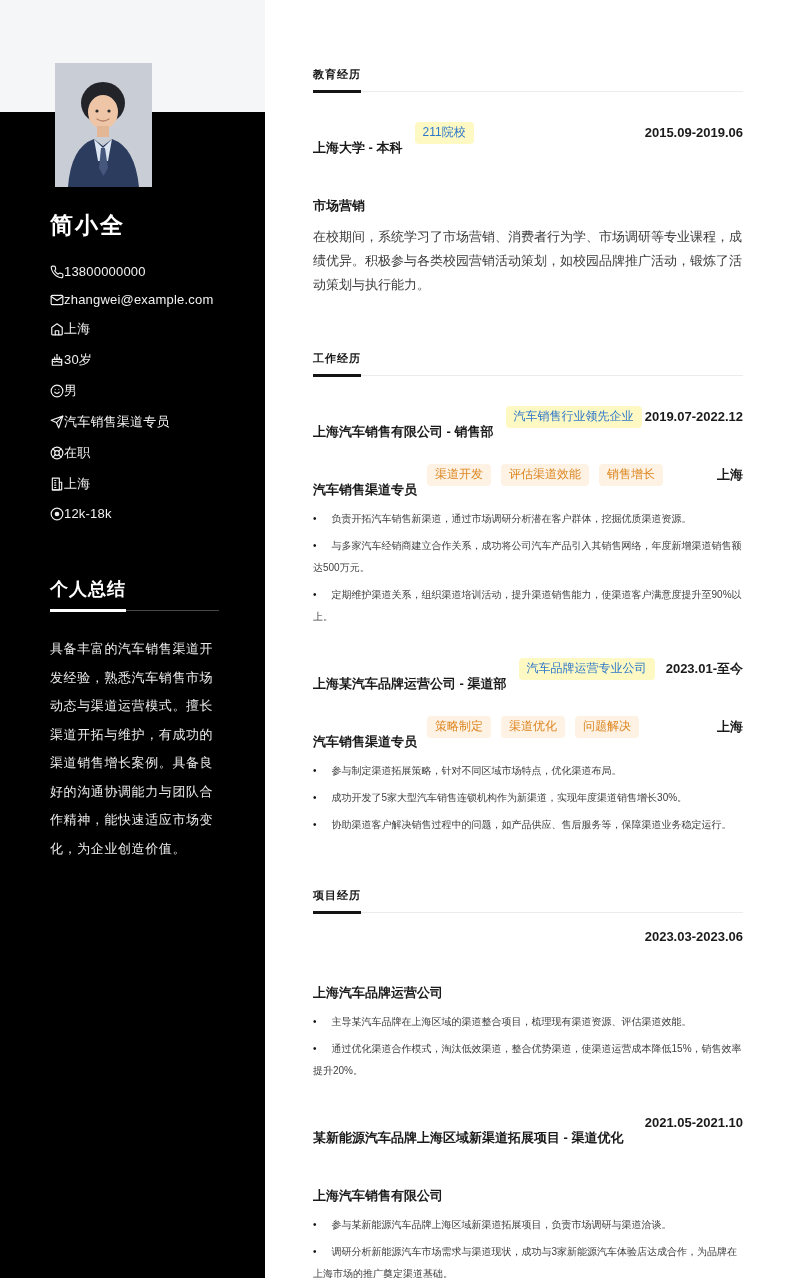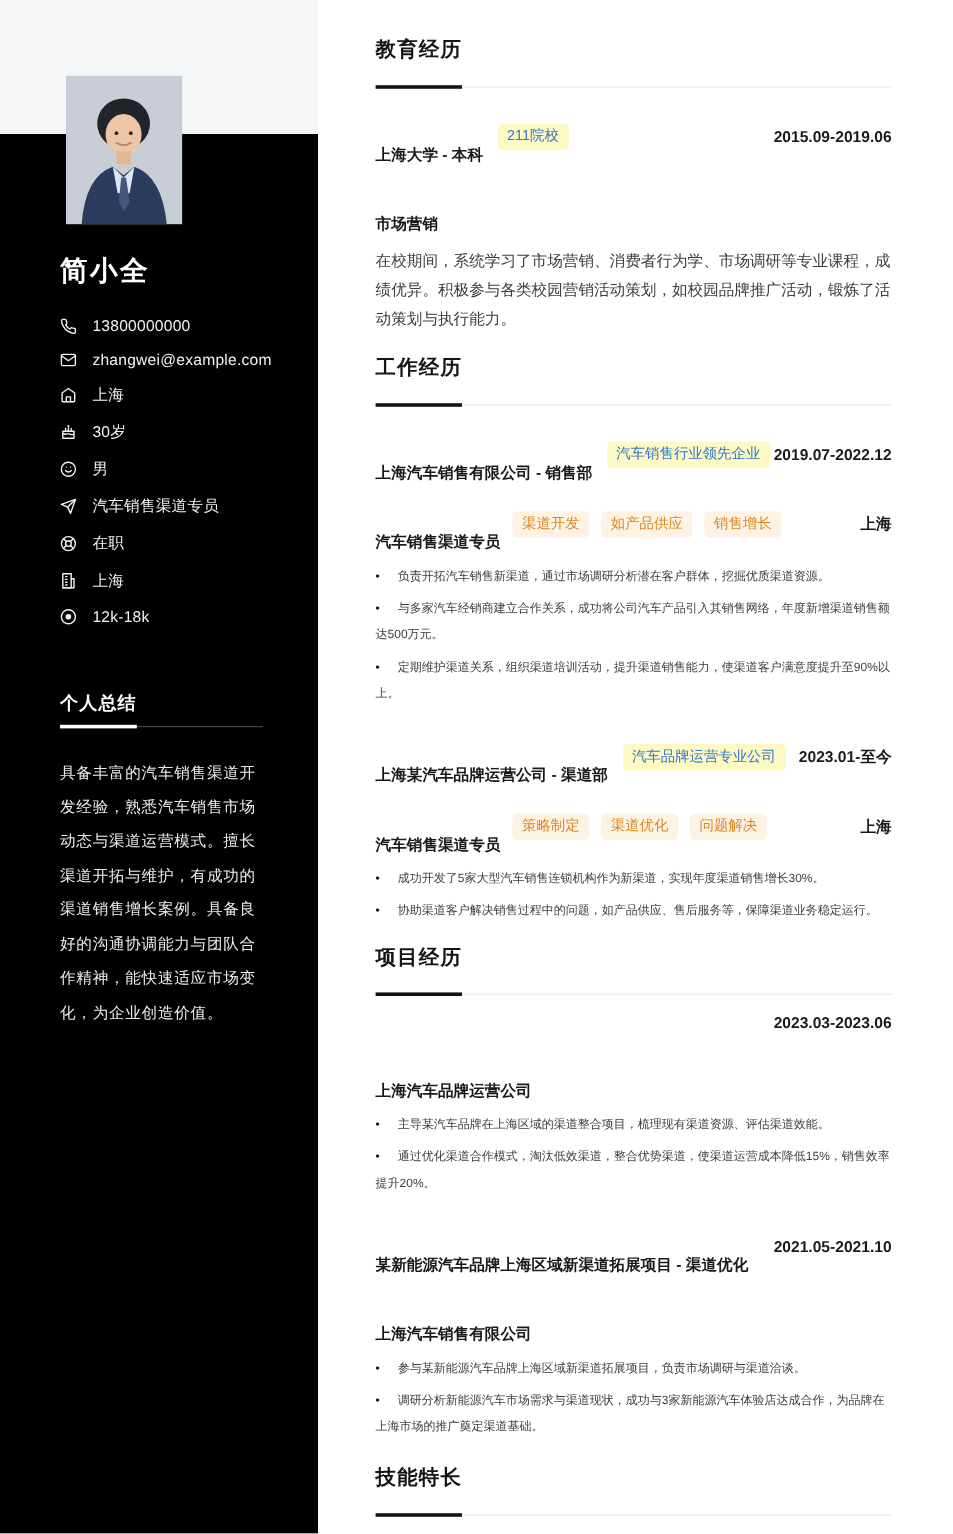--- a/index.html
+++ b/index.html
@@ -8,35 +8,35 @@
 
   
   .sidebar {
     width:265px; flex:none; height:1278px;
     background:linear-gradient(to bottom, #f5f6f7 0, #f5f6f7 112px, #000000 112px);
     color:#ffffff; padding:63px 46px 0 50px;
   }
   .photo { display:block; width:97px; height:124px; margin-left:5px; }
   .name { margin-top:23px; font-size:23px; font-weight:700; letter-spacing:2px; color:#ffffff; }
   .contacts { margin-top:23px; }
-  .contact-row { display:flex; align-items:center; gap:13px; margin-bottom:13px; min-height:15px; }
+  .contact-row { display:flex; align-items:center; margin-bottom:13px; min-height:15px; }
   .contact-row svg { flex:none; display:block; opacity:.95; }
   .contact-val { font-size:13px; color:#f2f2f2; letter-spacing:.2px; }
 
   .side-sec { margin-top:56px; }
   .side-sec-head { border-bottom:1px solid #474747; }
-  .side-sec-head .t { display:inline-block; font-size:15px; font-weight:700; letter-spacing:1px;
+  .side-sec-head .t { display:inline-block; font-size:18px; font-weight:700; letter-spacing:1px;
       padding-bottom:8px; border-bottom:3px solid #ffffff; margin-bottom:-2px; }
   .summary-text { margin-top:24px; font-size:13px; line-height:28.5px; color:#ececec; letter-spacing:.6px; }
 
   
   .main { flex:1; padding:30px 51px 0 48px; background:#ffffff; }
   .sec-head { border-bottom:1px solid #ececec; }
-  .sec-head .t { display:inline-block; font-size:17px; font-weight:700; color:#141414; letter-spacing:1px;
-      padding-bottom:18px; border-bottom:3px solid #141414; margin-bottom:-2px; }
+  .sec-head .t { display:inline-block; font-size:11px; font-weight:700; color:#141414; letter-spacing:1px;
+      padding-bottom:8px; border-bottom:3px solid #141414; margin-bottom:-2px;margin-top:37px; }
   .mt-work { margin-top:17px; } .mt-proj { margin-top:15px; } .mt-skill { margin-top:19px; }
   .mt-honor { margin-top:27px; }
 
   .entry-row { display:flex; align-items:center; margin-top:16px; }
   .entry-row.tight { margin-top:9px; }
   .entry-title { font-size:13px; font-weight:700; color:#1a1a1a;margin-top:31px; }
   .spacer { flex:1; }
   .date, .loc { font-size:13px; font-weight:700; color:#1a1a1a; white-space:nowrap; }
   .badge { margin-left:12px; background:#fef9c3; color:#2e77c9; font-size:12px;
       padding:2.5px 8px; border-radius:4px; white-space:nowrap; }
@@ -185,21 +185,21 @@
     <div>
       <div class="entry-row">
         <span class="entry-title">上海汽车销售有限公司 - 销售部</span>
         <span class="badge">汽车销售行业领先企业</span>
         <span class="spacer"></span>
         <span class="date">2019.07-2022.12</span>
       </div>
       <div class="entry-row tight">
         <span class="entry-title">汽车销售渠道专员</span>
         <span class="tag">渠道开发</span>
-        <span class="tag">如产品供应</span>
+        <span class="tag">评估渠道效能</span>
         <span class="tag">销售增长</span>
         <span class="spacer"></span>
         <span class="loc">上海</span>
       </div>
       <div class="bullets">
         <div class="bullet"><span class="dot">•</span><span>负责开拓汽车销售新渠道，通过市场调研分析潜在客户群体，挖掘优质渠道资源。</span></div>
         <div class="bullet"><span class="dot">•</span><span>与多家汽车经销商建立合作关系，成功将公司汽车产品引入其销售网络，年度新增渠道销售额达500万元。</span></div>
         <div class="bullet"><span class="dot">•</span><span>定期维护渠道关系，组织渠道培训活动，提升渠道销售能力，使渠道客户满意度提升至90%以上。</span></div>
       </div>
     </div>
@@ -213,20 +213,21 @@
       </div>
       <div class="entry-row tight">
         <span class="entry-title">汽车销售渠道专员</span>
         <span class="tag">策略制定</span>
         <span class="tag">渠道优化</span>
         <span class="tag">问题解决</span>
         <span class="spacer"></span>
         <span class="loc">上海</span>
       </div>
       <div class="bullets">
+        <div class="bullet"><span class="dot">•</span><span>参与制定渠道拓展策略，针对不同区域市场特点，优化渠道布局。</span></div>
         <div class="bullet"><span class="dot">•</span><span>成功开发了5家大型汽车销售连锁机构作为新渠道，实现年度渠道销售增长30%。</span></div>
         <div class="bullet"><span class="dot">•</span><span>协助渠道客户解决销售过程中的问题，如产品供应、售后服务等，保障渠道业务稳定运行。</span></div>
       </div>
     </div>
   </section>
 
   <section>
     <div class="sec-head mt-proj">
       <span class="t">项目经历</span>
     </div>

